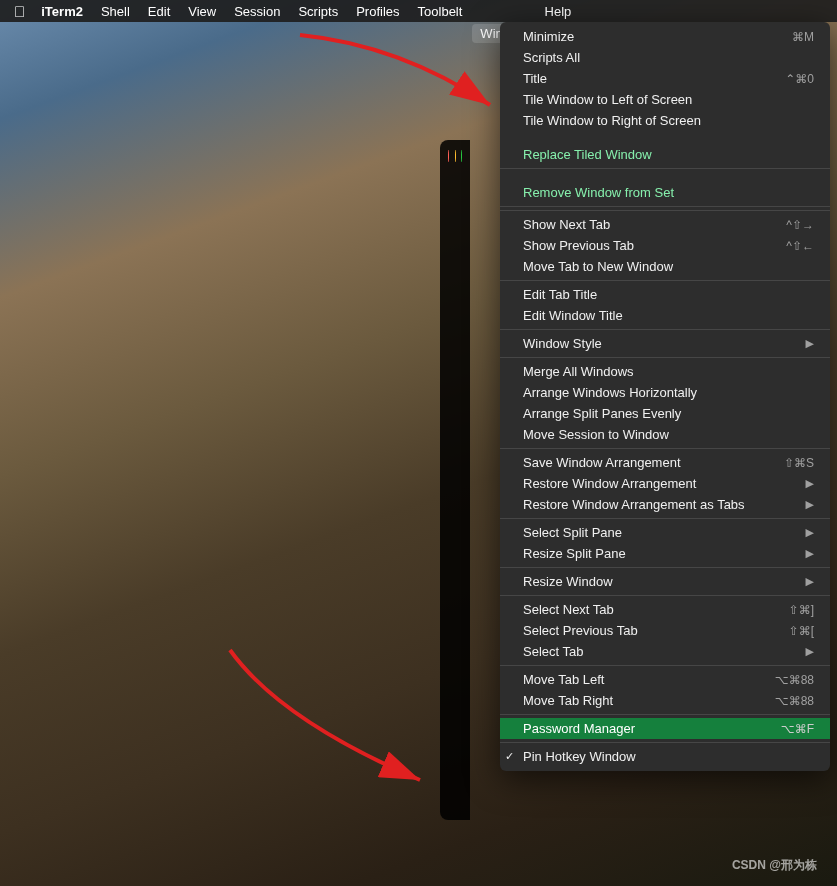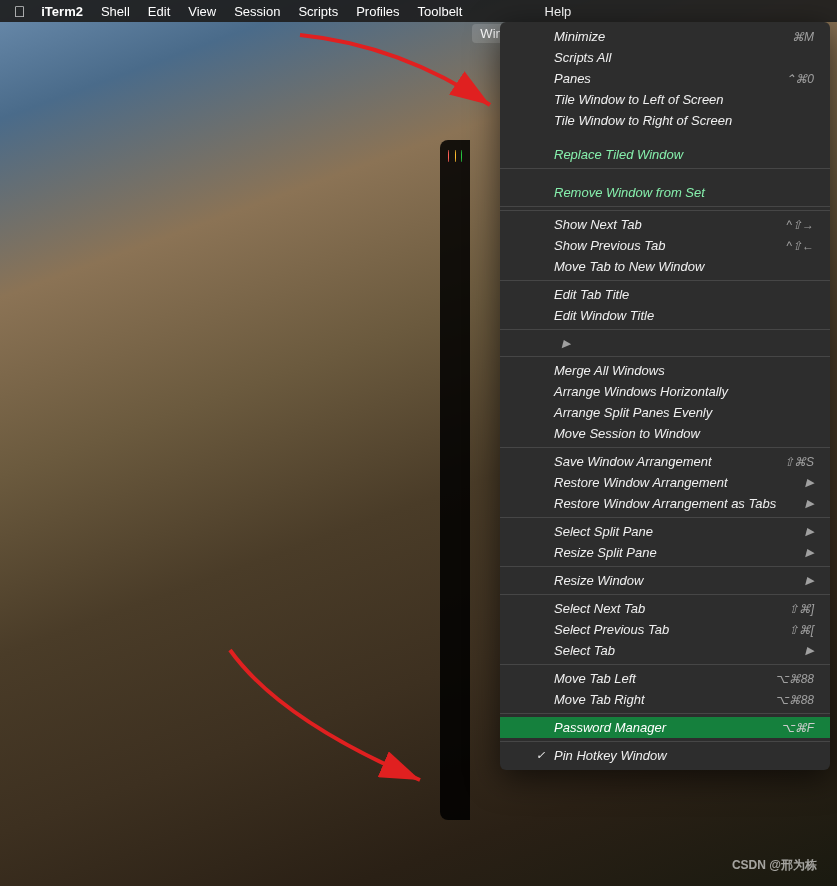--- a/index.html
+++ b/index.html
@@ -95,27 +95,26 @@
       border-radius: 6px;
       box-shadow: 0 8px 32px rgba(0,0,0,0.6);
       z-index: 150;
       padding: 4px 0;
       color: #f0f0f0;
       font-size: 13px;
     }
 
     .menu-item {
       display: flex;
-      justify-content: flex-start;
+      justify-content: center;
       align-items: center;
-      padding: 3px 16px 3px 36px;
+      padding: 3px 16px 3px 5px;
       cursor: default;
       min-height: 20px;
       color: #f0f0f0;
-      font-style: italic;
     }
 
     .menu-item.highlighted {
       background: #15803d;
       color: #fff;
     }
 
     .menu-item.disabled {
       color: #86efac;
       margin-top: 13px;
@@ -226,21 +225,21 @@
   </div>
 
   <div class="menu-item">
     <span class="checkmark"></span>
     <span class="menu-item-label">Scripts All</span>
     <span class="menu-item-shortcut"></span>
   </div>
 
   <div class="menu-item">
     <span class="checkmark"></span>
-    <span class="menu-item-label">Panes</span>
+    <span class="menu-item-label">Title</span>
     <span class="menu-item-shortcut">⌃⌘0</span>
   </div>
 
   <div class="menu-item">
     <span class="checkmark"></span>
     <span class="menu-item-label">Tile Window to Left of Screen</span>
     <span class="menu-item-shortcut"></span>
   </div>
 
   <div class="menu-item">
@@ -297,20 +296,21 @@
   <div class="menu-item">
     <span class="checkmark"></span>
     <span class="menu-item-label">Edit Window Title</span>
     <span class="menu-item-shortcut"></span>
   </div>
 
   <div class="menu-separator"></div>
 
   <div class="menu-item">
     <span class="checkmark"></span>
+    <span class="menu-item-label">Window Style</span>
     <span class="menu-item-arrow">▶</span>
   </div>
 
   <div class="menu-separator"></div>
 
   <div class="menu-item">
     <span class="checkmark"></span>
     <span class="menu-item-label">Merge All Windows</span>
     <span class="menu-item-shortcut"></span>
   </div>

